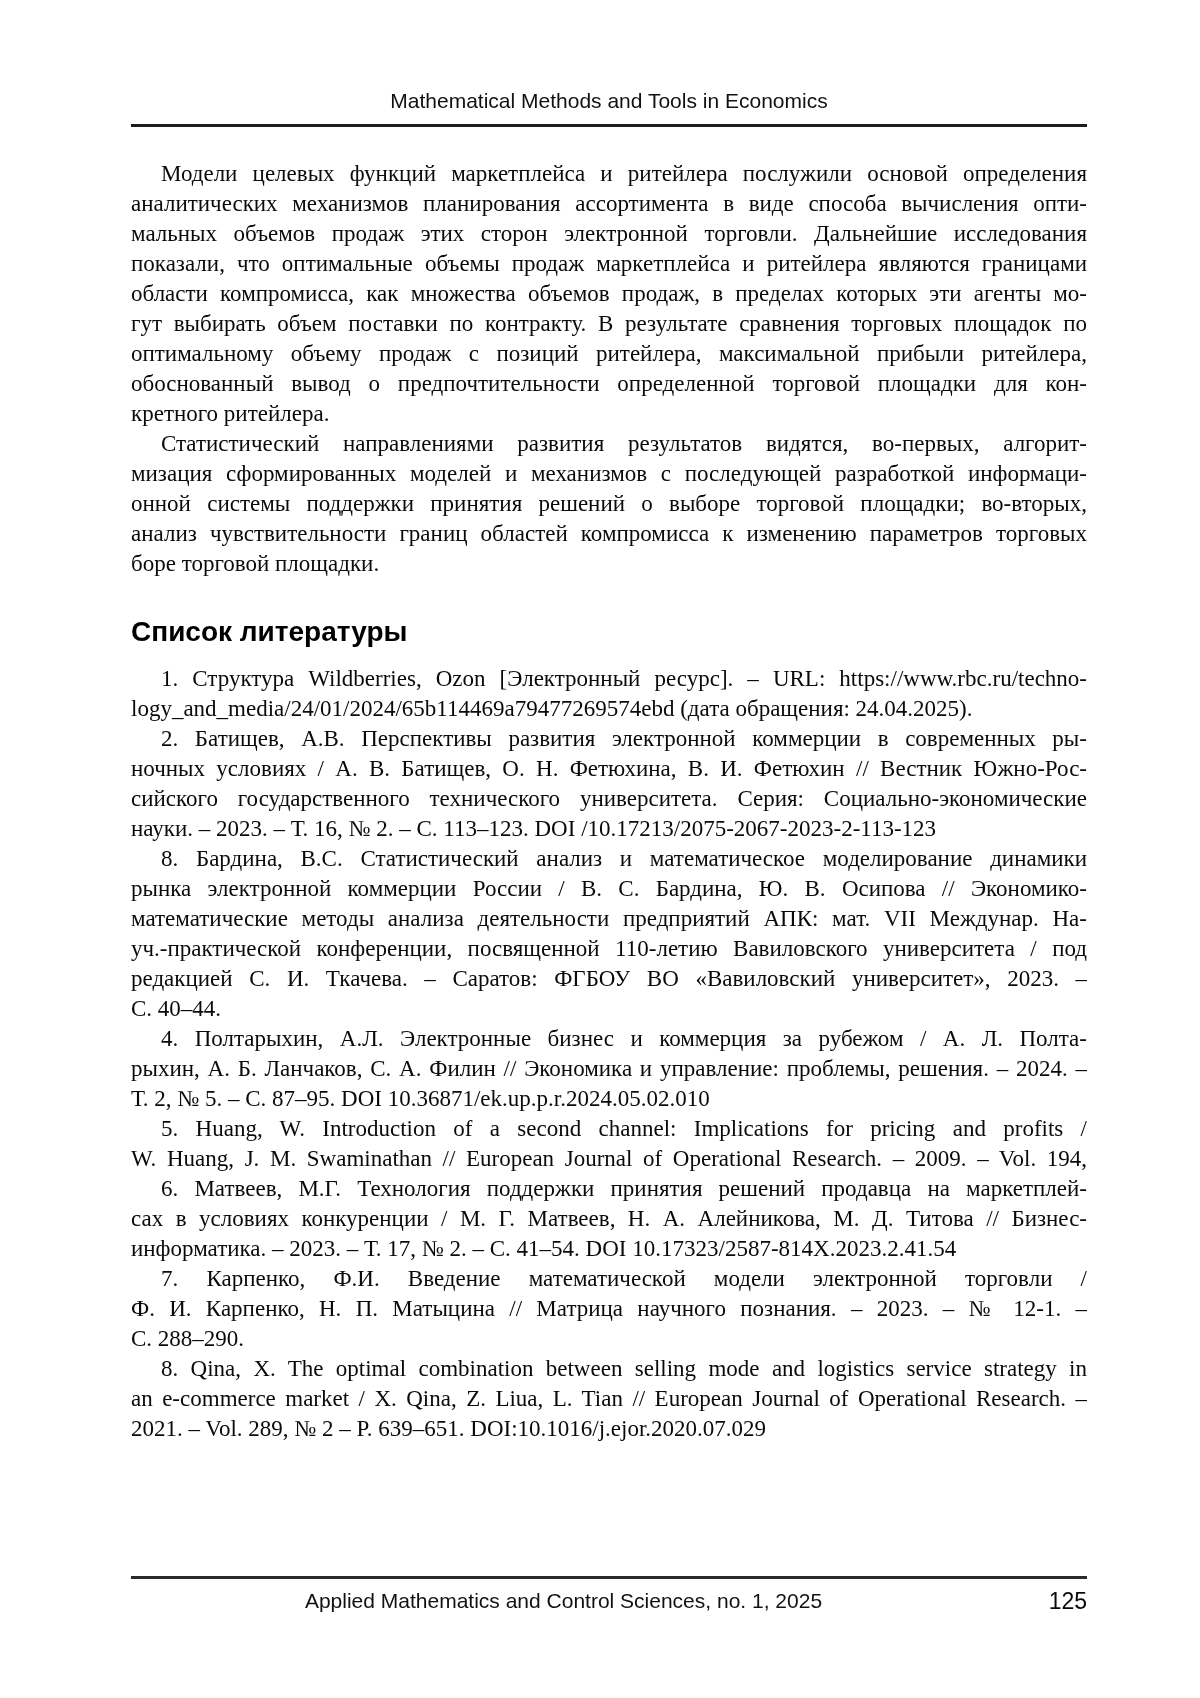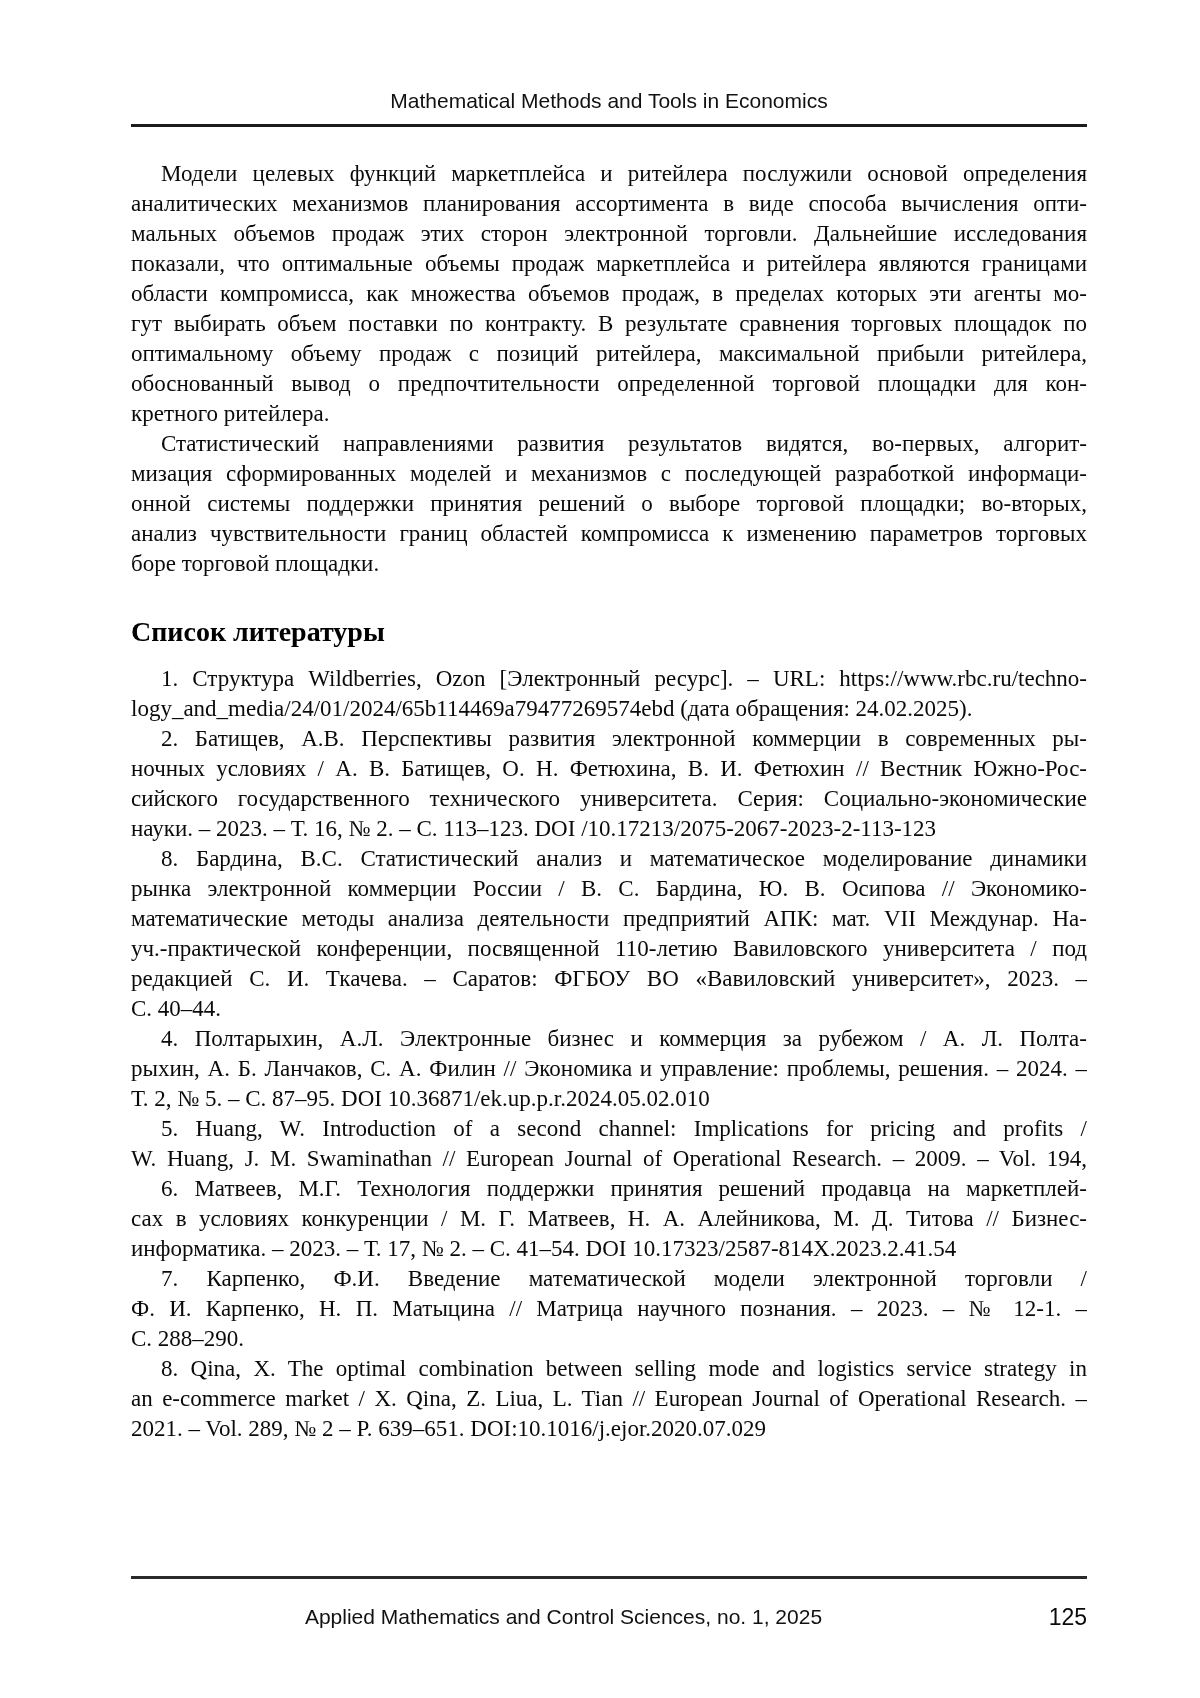--- a/index.html
+++ b/index.html
@@ -49,21 +49,21 @@
     text-align-last: justify;
     overflow: hidden;
     white-space: nowrap;
   }
   
   .line { white-space: normal; }
   .line.first { text-indent: 30px; }
   .line.last { text-align-last: left; }
   .refs-heading {
     margin-top: 37px;
-    font-family: Liberation Serif, serif;
+    font-family: Liberation Sans, sans-serif;
     font-weight: bold;
     font-size: 28px;
     line-height: 32px;
     color: #000;
   }
   .references {
     margin-top: 16px;
     font-size: 23px;
   }
   .reference { margin: 0; }
@@ -72,21 +72,21 @@
     left: 131px;
     width: 956px;
     top: 1576px;
   }
   .foot-rule {
     height: 0;
     border-top: 3px solid #2a2a2a;
   }
   .footer-row {
     position: relative;
-    margin-top: 23px;
+    margin-top: 7px;
     height: 30px;
   }
   .journal-line {
     position: absolute;
     left: 0;
     width: 865px;
     text-align: center;
     font-family: "Liberation Sans", "DejaVu Sans", sans-serif;
     font-size: 21px;
     line-height: 30px;
@@ -132,21 +132,21 @@
           <div class="line">анализ чувствительности границ областей компромисса к изменению параметров торговых</div>
           <div class="line last">боре торговой площадки.</div>
         </div>
       </div>
 
     <div class="refs-heading">Список литературы</div>
 
     <div class="references">
         <div class="reference">
           <div class="line first">1. Структура Wildberries, Ozon [Электронный ресурс]. – URL: https://www.rbc.ru/techno-</div>
-          <div class="line last">logy_and_media/24/01/2024/65b114469a79477269574ebd (дата обращения: 24.02.2025).</div>
+          <div class="line last">logy_and_media/24/01/2024/65b114469a79477269574ebd (дата обращения: 24.04.2025).</div>
         </div>
         <div class="reference">
           <div class="line first">2. Батищев, А.В. Перспективы развития электронной коммерции в современных ры-</div>
           <div class="line">ночных условиях / А. В. Батищев, О. Н. Фетюхина, В. И. Фетюхин // Вестник Южно-Рос-</div>
           <div class="line">сийского государственного технического университета. Серия: Социально-экономические</div>
           <div class="line last">науки. – 2023. – Т. 16, № 2. – С. 113–123. DOI /10.17213/2075-2067-2023-2-113-123</div>
         </div>
         <div class="reference">
           <div class="line first">8. Бардина, В.С. Статистический анализ и математическое моделирование динамики</div>
           <div class="line">рынка электронной коммерции России / В. С. Бардина, Ю. В. Осипова // Экономико-</div>

